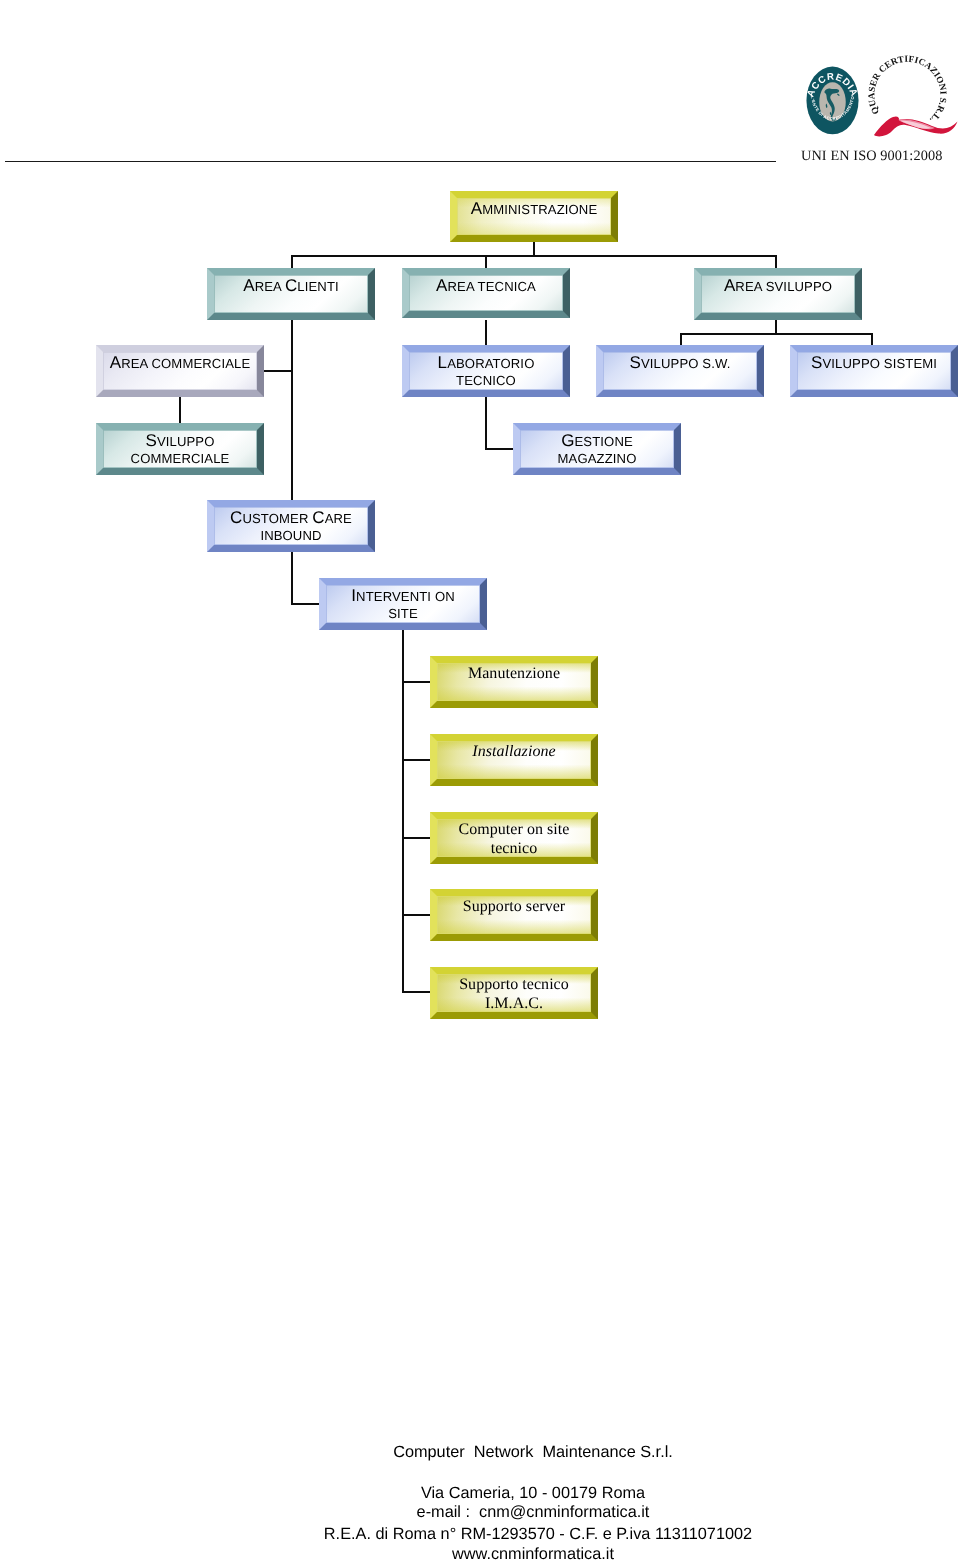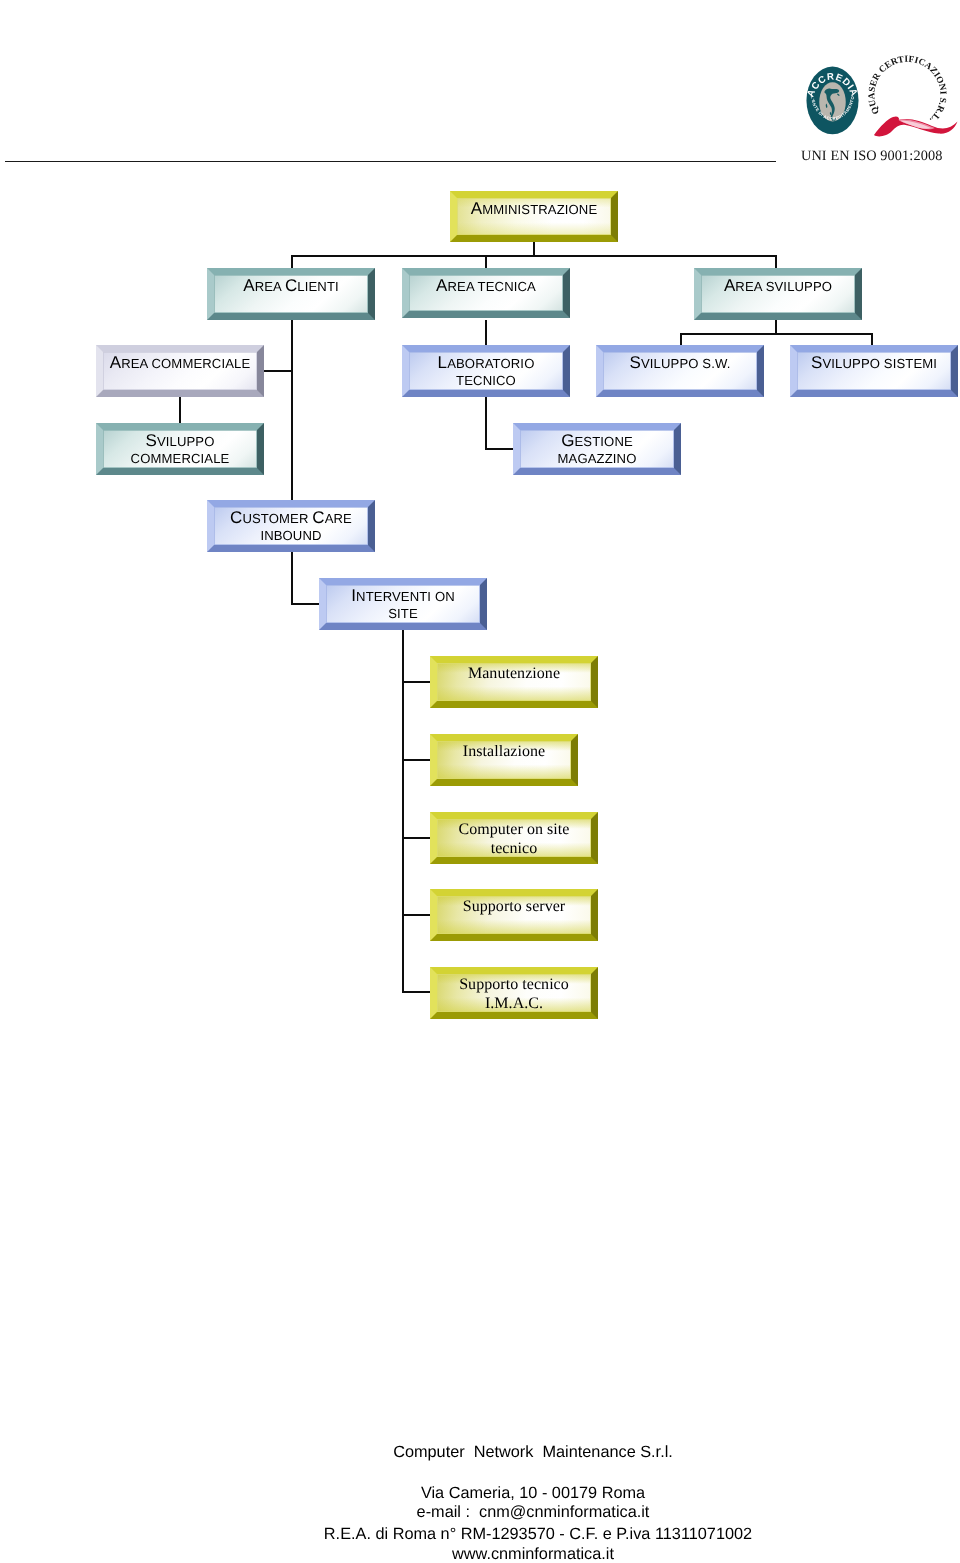--- a/index.html
+++ b/index.html
@@ -246,21 +246,21 @@
         </div>
       </div>
       <div class="node" style="left: 430px; top: 656px; width: 168px; height: 52px;">
         <div class="face" style="border-top-color:#d3d334;border-left-color:#e2e25b;
                  border-right-color:#7d7d04;border-bottom-color:#9b9b05;"></div>
      <div class="inner" style="background:linear-gradient(180deg,rgba(208,207,62,.60) 0%,rgba(208,207,62,0) 26%,rgba(208,207,62,0) 62%,rgba(208,207,62,.58) 100%),linear-gradient(97deg,#d9d86f 0%,#e8e7a6 14%,#f6f5df 34%,#fefefb 58%,#ffffff 80%,#faf9e9 100%);box-shadow:inset 0 0 0 .8px #dcdc6e;"></div>
      <div class="lbl serifTxt">
           <span class="ln1">Manutenzione</span>
         </div>
       </div>
-      <div class="node" style="left: 430px; top: 734px; width: 148px; height: 52px;">
+      <div class="node" style="left: 430px; top: 734px; width: 168px; height: 52px; font-style: italic;">
         <div class="face" style="border-top-color:#d3d334;border-left-color:#e2e25b;
                  border-right-color:#7d7d04;border-bottom-color:#9b9b05;"></div>
      <div class="inner" style="background:linear-gradient(180deg,rgba(208,207,62,.60) 0%,rgba(208,207,62,0) 26%,rgba(208,207,62,0) 62%,rgba(208,207,62,.58) 100%),linear-gradient(97deg,#d9d86f 0%,#e8e7a6 14%,#f6f5df 34%,#fefefb 58%,#ffffff 80%,#faf9e9 100%);box-shadow:inset 0 0 0 .8px #dcdc6e;"></div>
      <div class="lbl serifTxt">
           <span class="ln1">Installazione</span>
         </div>
       </div>
       <div class="node" style="left: 430px; top: 812px; width: 168px; height: 52px;">
         <div class="face" style="border-top-color:#d3d334;border-left-color:#e2e25b;
                  border-right-color:#7d7d04;border-bottom-color:#9b9b05;"></div>

